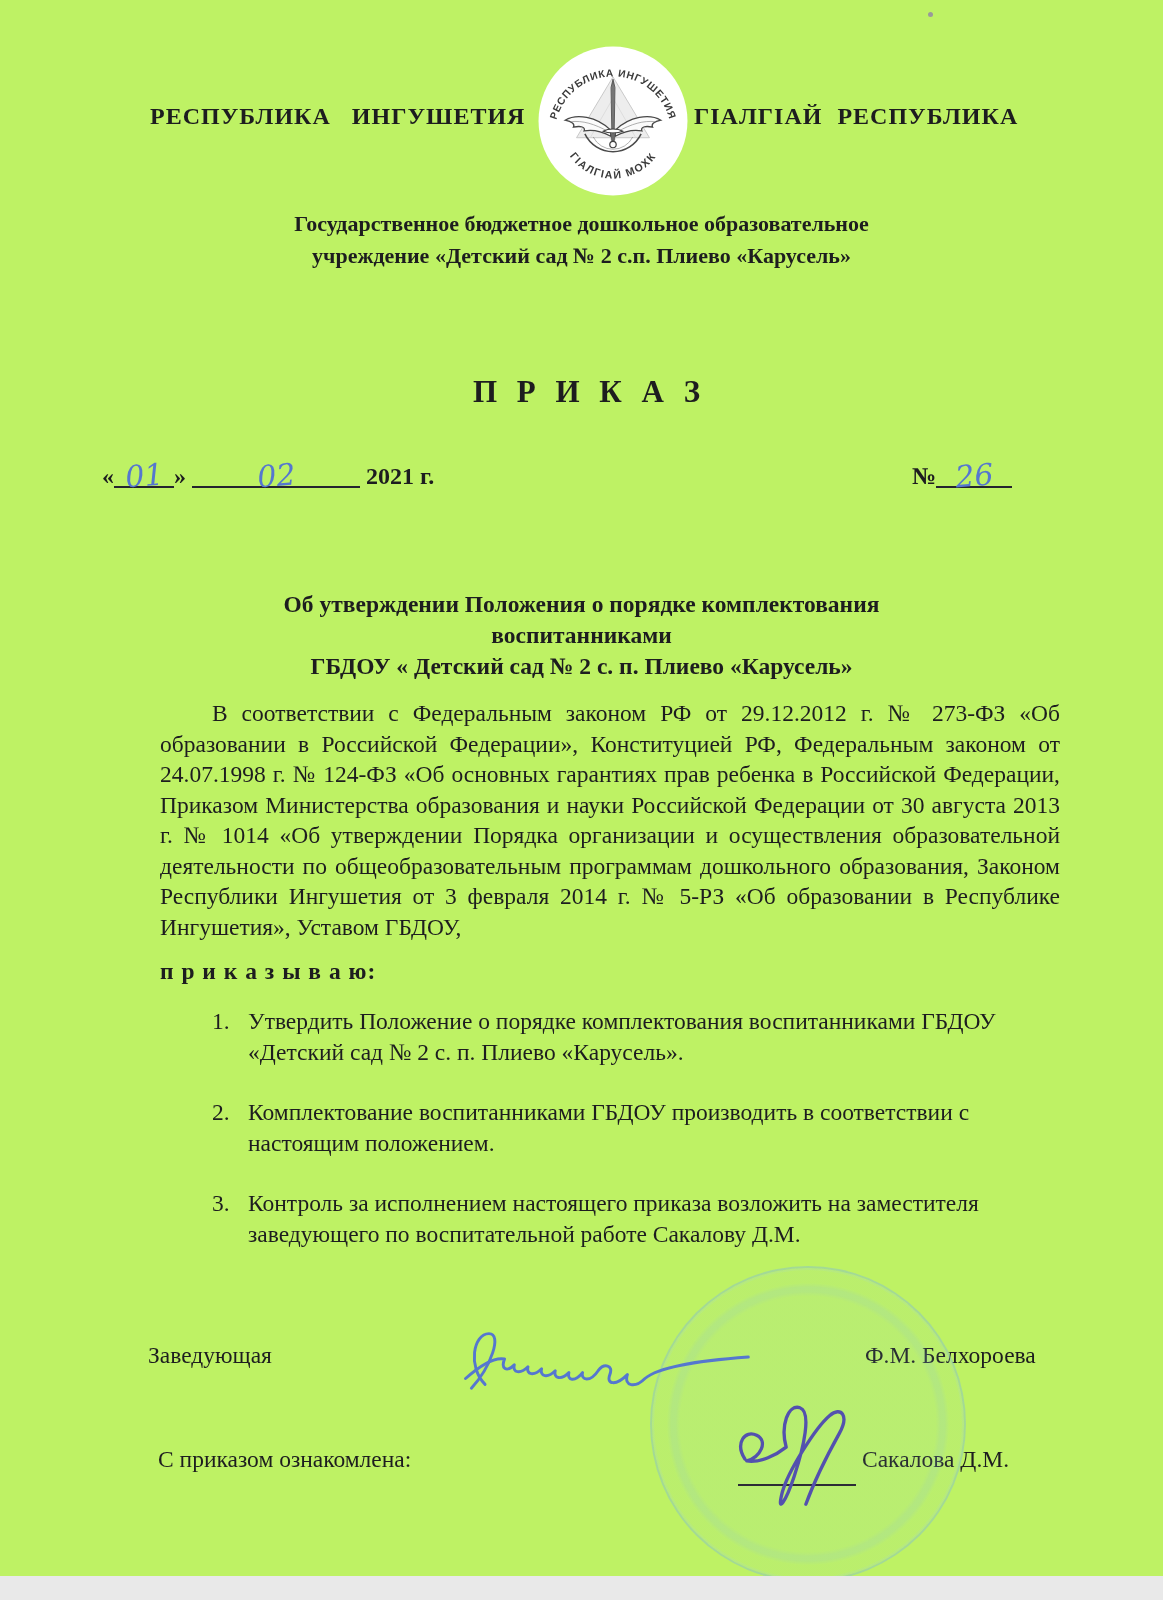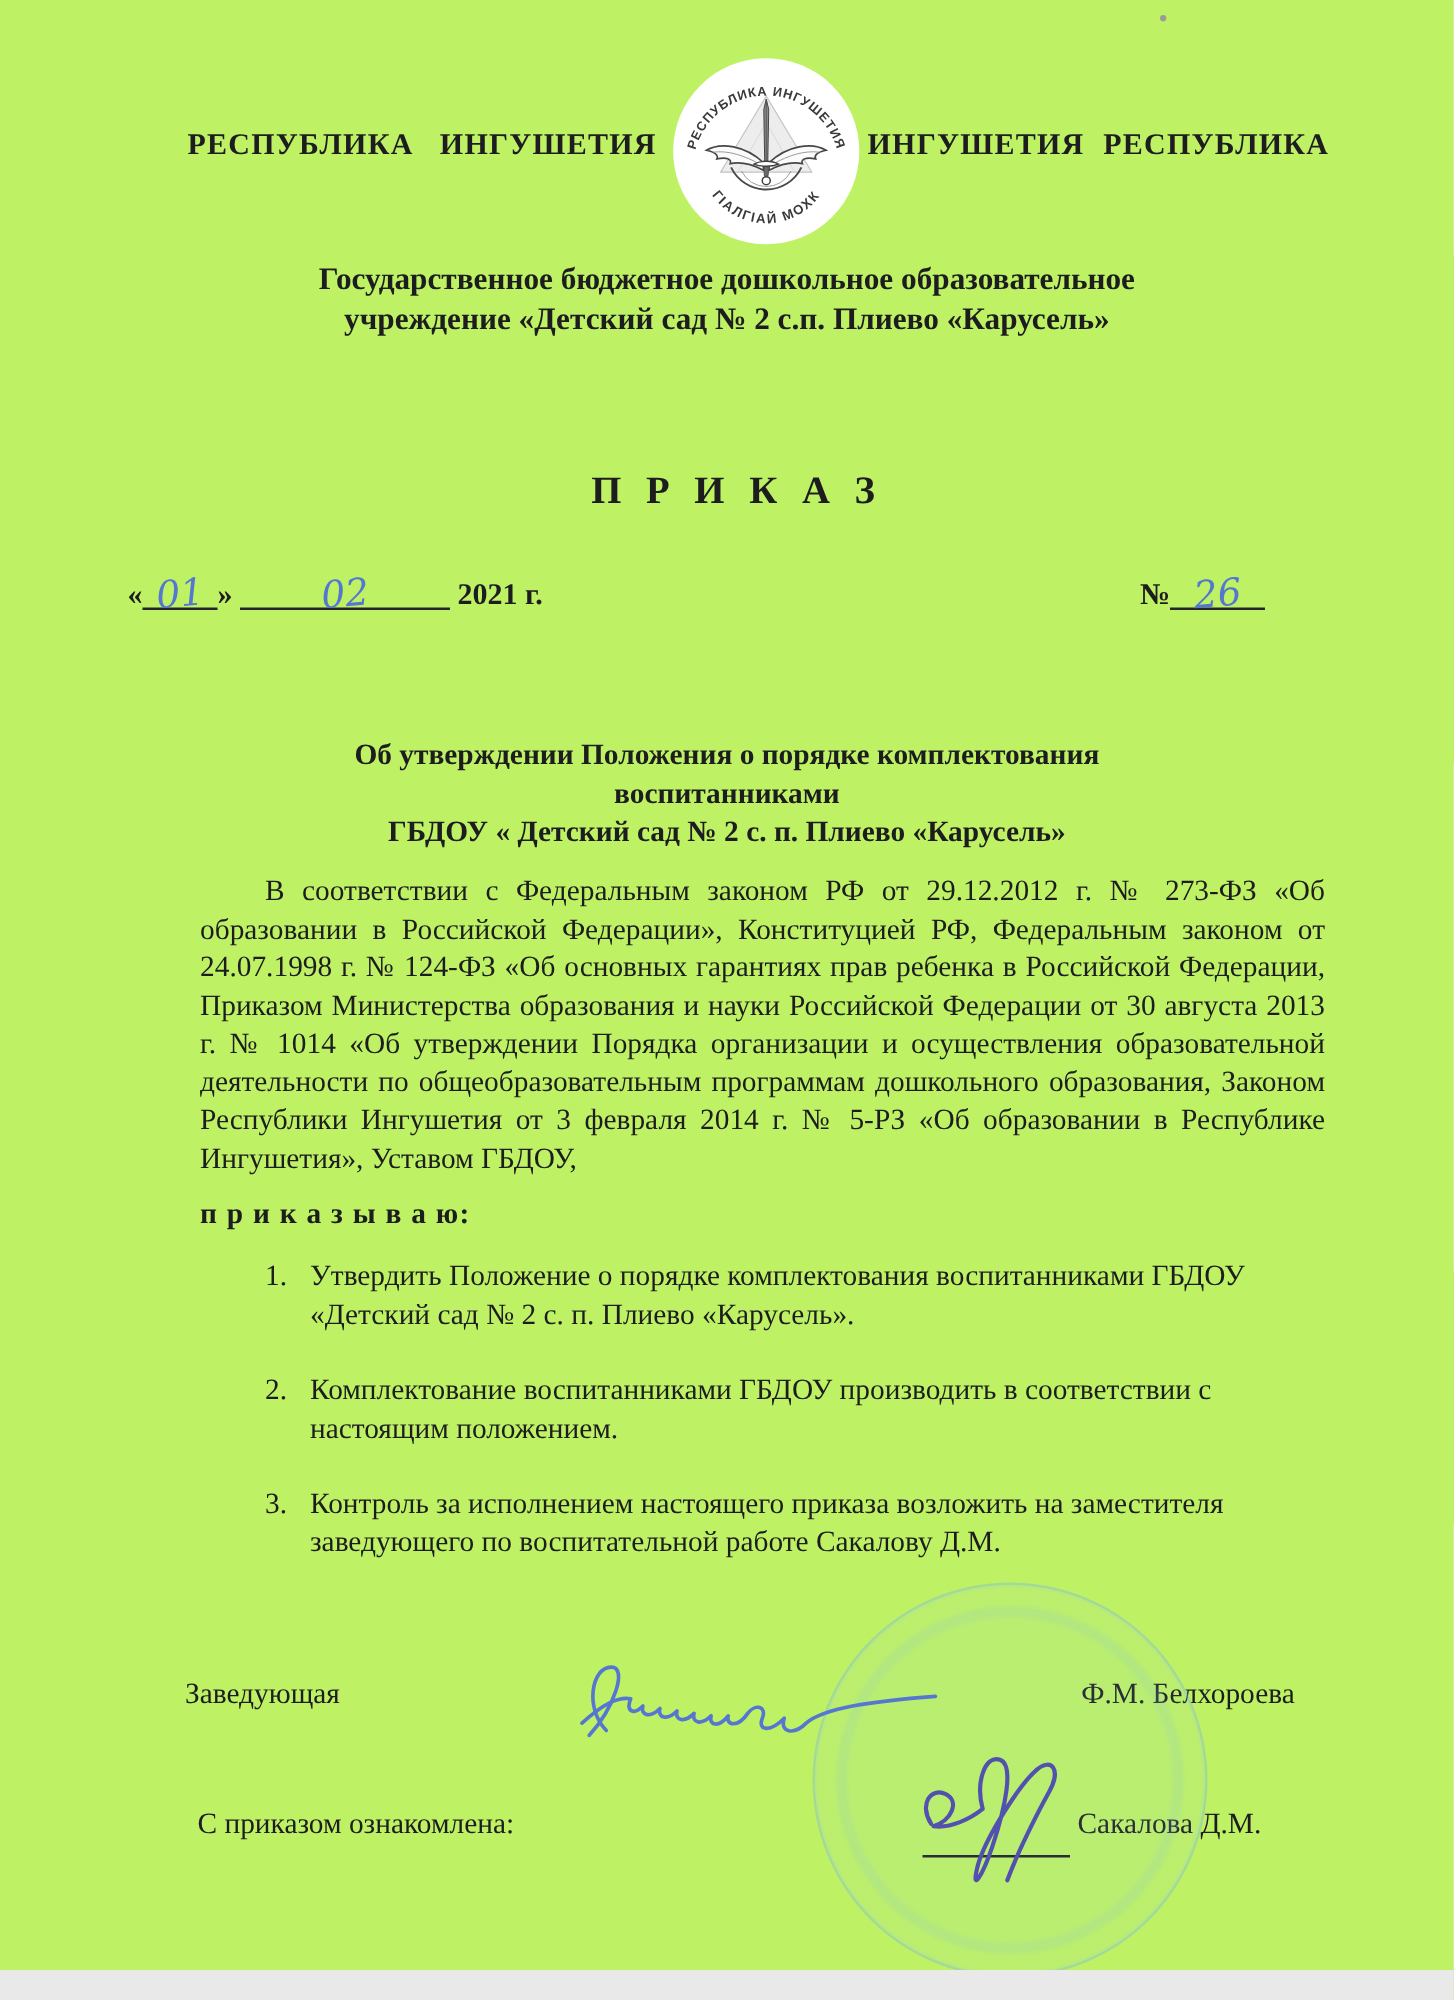--- a/index.html
+++ b/index.html
@@ -11,21 +11,21 @@
   .abs{position:absolute;}
 
   
   .hdr-title{font-size:24px; font-weight:700; letter-spacing:1px; white-space:nowrap;}
   .hdr-left{left:150px; top:103px; word-spacing:14px;}
   .hdr-right{left:694px; top:103px; word-spacing:8px;}
   .emblem{left:537px; top:45px; width:152px; height:152px;}
   .emblem svg{width:100%; height:100%;}
 
   
-  .org{left:0; right:0; top:208px; text-align:center; font-size:25px; font-weight:700; line-height:32px;}
+  .org{left:0; right:0; top:208px; text-align:center; font-size:22px; font-weight:700; line-height:32px;}
 
   
   .doc-title{left:0; right:0; top:374px; text-align:center; font-size:31px; font-weight:700; letter-spacing:6px;margin-left:16px;}
 
   
   .dateline{left:0; right:0; top:456px; height:44px; font-size:24px; font-weight:700;}
   .date-left{position:absolute; left:102px; top:0; white-space:nowrap;}
   .date-right{position:absolute; left:912px; top:0; white-space:nowrap;}
   .u{display:inline-block; border-bottom:2.5px solid #24242e; text-align:center; vertical-align:baseline; height:30px;}
   .u-day{width:60px;}
@@ -119,21 +119,21 @@
 
       <text class="seal-text" font-size="13.5" letter-spacing="1">
         <textPath href="#arcTop" startOffset="50%" text-anchor="middle">РЕСПУБЛИКА ИНГУШЕТИЯ</textPath>
       </text>
       <text class="seal-text" font-size="14" letter-spacing="2">
         <textPath href="#arcBot" startOffset="50%" text-anchor="middle">ГIАЛГIАЙ МОХК</textPath>
       </text>
     </svg>
   </div>
 
-  <div class="abs hdr-title hdr-right">ИНГУШЕТИЯ РЕСПУБЛИКА</div>
+  <div class="abs hdr-title hdr-right">ГIАЛГIАЙ РЕСПУБЛИКА</div>
 
   <div class="abs org">
     <div>Государственное бюджетное дошкольное образовательное</div>
     <div>учреждение «Детский сад № 2 с.п. Плиево «Карусель»</div>
   </div>
 
   <div class="abs doc-title">П Р И К А З</div>
 
   <div class="abs dateline">
     <div class="date-left">

